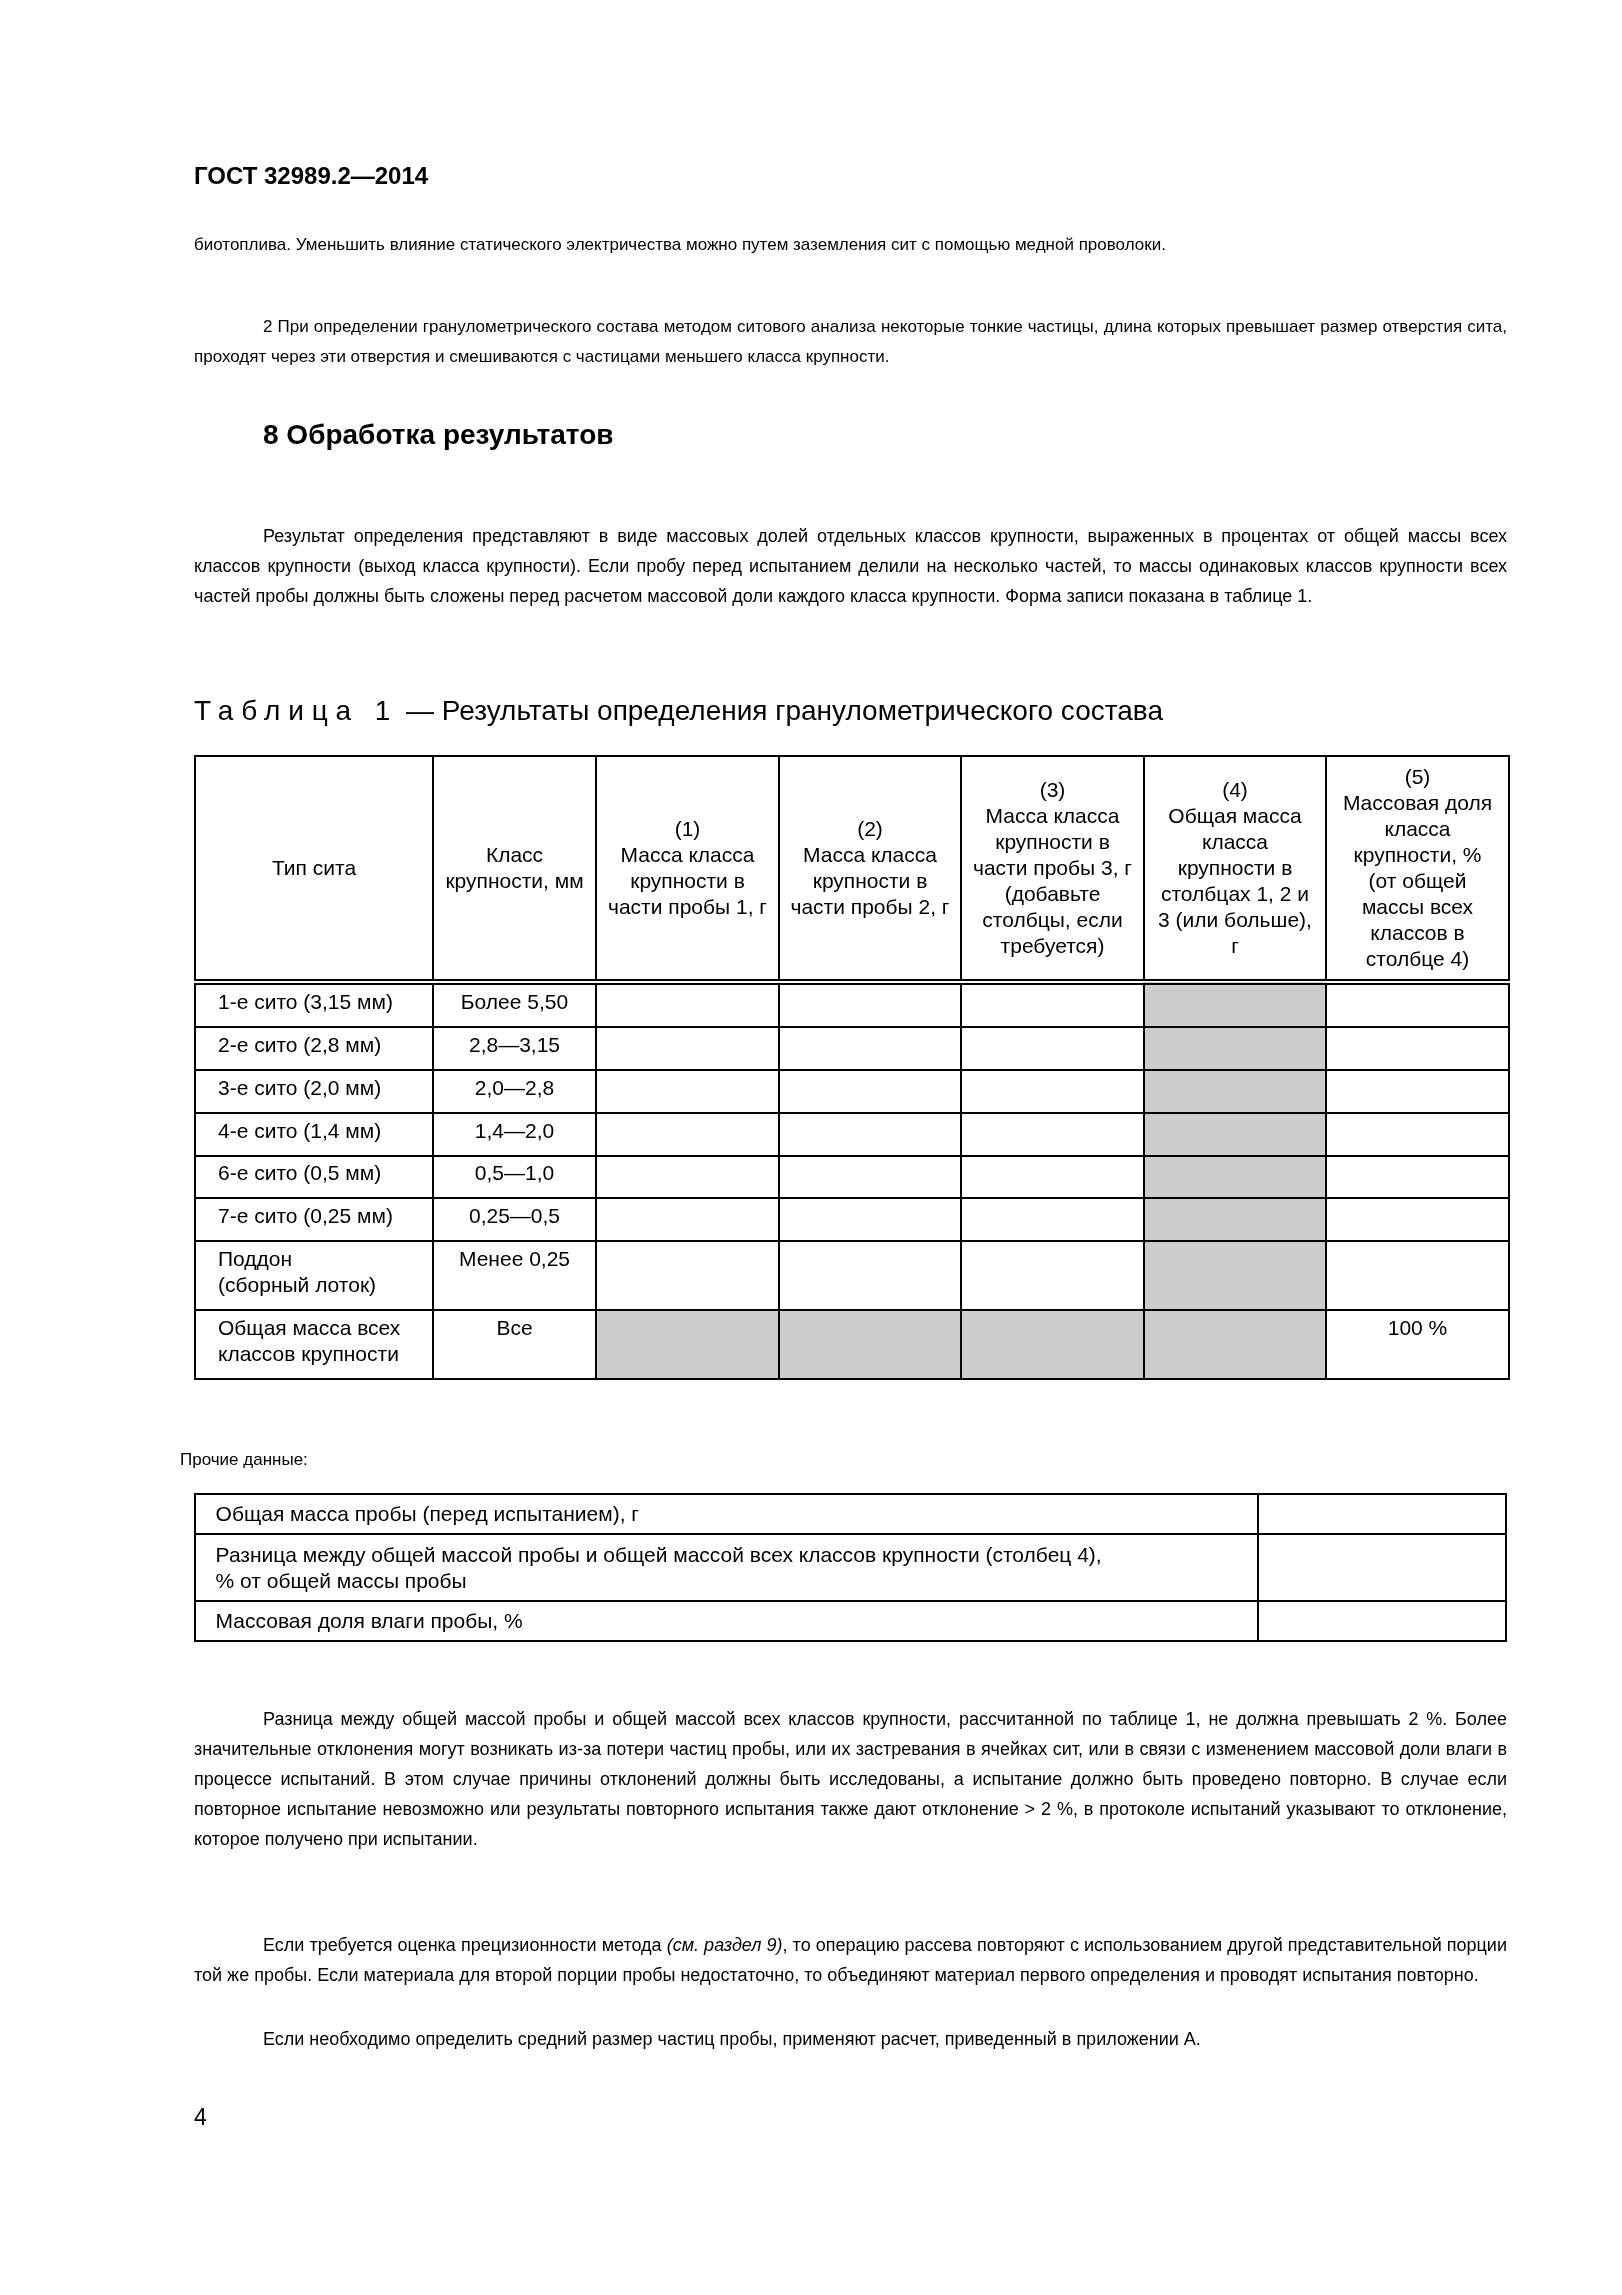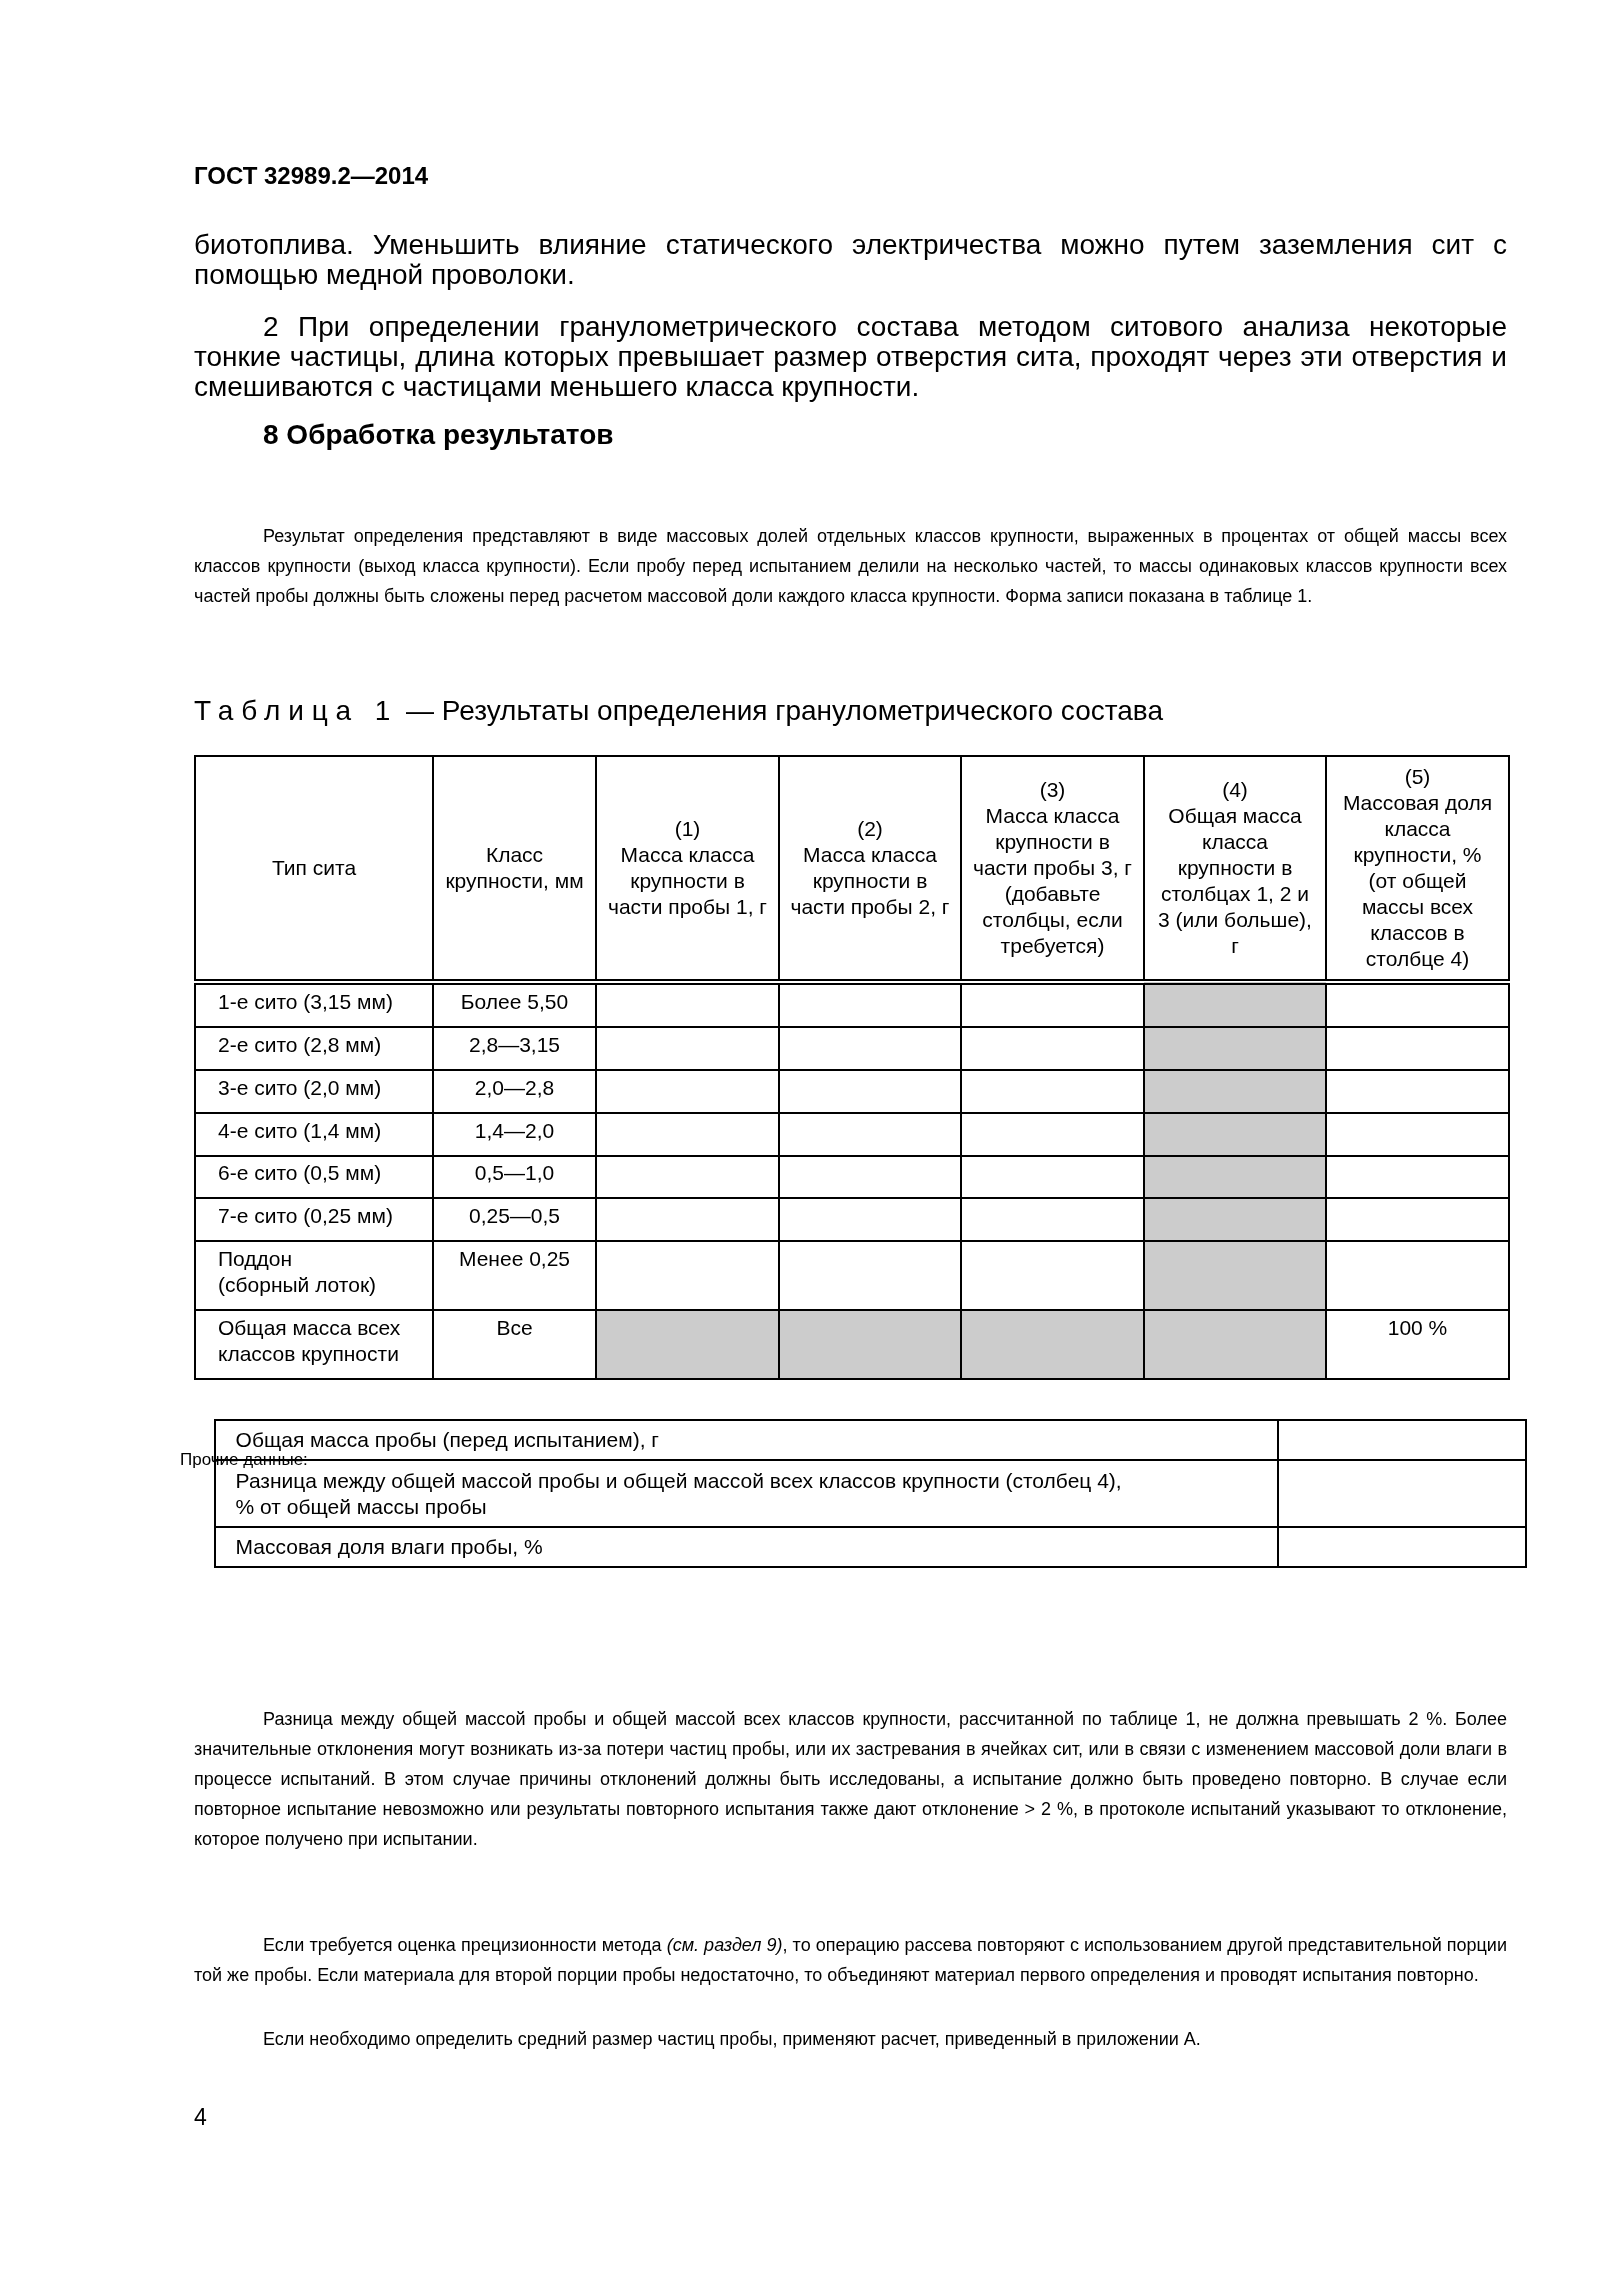--- a/index.html
+++ b/index.html
@@ -2,39 +2,39 @@
 <html style="font-size:10.5px"><head>
 <meta charset="utf-8">
 <style>
   html, body { margin: 0; padding: 0; background: #ffffff; }
   body { width: 1623px; height: 2295px; position: relative; overflow: hidden;
          font-family: "Liberation Sans", sans-serif; color: #000; }
   .abs { position: absolute; }
   .doc-id { left: 194px; top: 162px; font-size: 24px; font-weight: bold; letter-spacing: 0px; }
   .para { position: absolute; left: 194px; width: 1313px; font-size: 18px; line-height: 30px;
           text-align: justify; }
-  .small { font-size: 28px; line-height: 30px; }
+  .small { font-size: 17px; line-height: 30px; }
   .indent { text-indent: 69px; margin-top: 21px; }
   .heading { left: 263px; top: 419px; font-size: 28px; font-weight: bold; }
   .caption { left: 194px; top: 695px; font-size: 28px; }
   .caption .spaced { letter-spacing: 7.9px; }
   table { border-collapse: collapse; position: absolute; table-layout: fixed; }
   table.t1 { left: 194px; top: 755px; width: 1313px; }
   table.t1 td, table.t1 th { border: 2px solid #000; font-size: 21px; font-weight: normal;
           line-height: 26px; padding: 0 3.9px; vertical-align: top; }
   table.t1 th { vertical-align: middle; text-align: center; height: 222px; }
   table.t1 thead tr { border-bottom: 6.5px double #000; }
   table.t1 td { height: 37px; padding-top: 3.9px; }
   table.t1 td.c-name { text-align: left; padding-left: 22px; }
   table.t1 td.c-class { text-align: center; }
   table.t1 td.tall { height: 63px; }
   table.t1 td.grey { background: #cccccc; }
   table.t1 td.pct { text-align: center; }
   .other-label { left: 180px; top: 1450px; font-size: 17px; }
-  table.t2 { left: 194px; top: 1419px; width: 1313px; margin-left: 20px; }
+  table.t2 { left: 194px; top: 1493px; width: 1313px; }
   table.t2 td { border: 2px solid #000; font-size: 21px; line-height: 26px; padding: 0 0 0 19.6px;
                 vertical-align: middle; }
   table.t2 td.val { width: 246px; padding: 0; }
   .page-num { left: 194px; top: 2104px; font-size: 23px; }
   i { font-style: italic; }
 </style>
 </head>
 <body>
 
 <div class="abs doc-id">ГОСТ 32989.2—2014</div>

